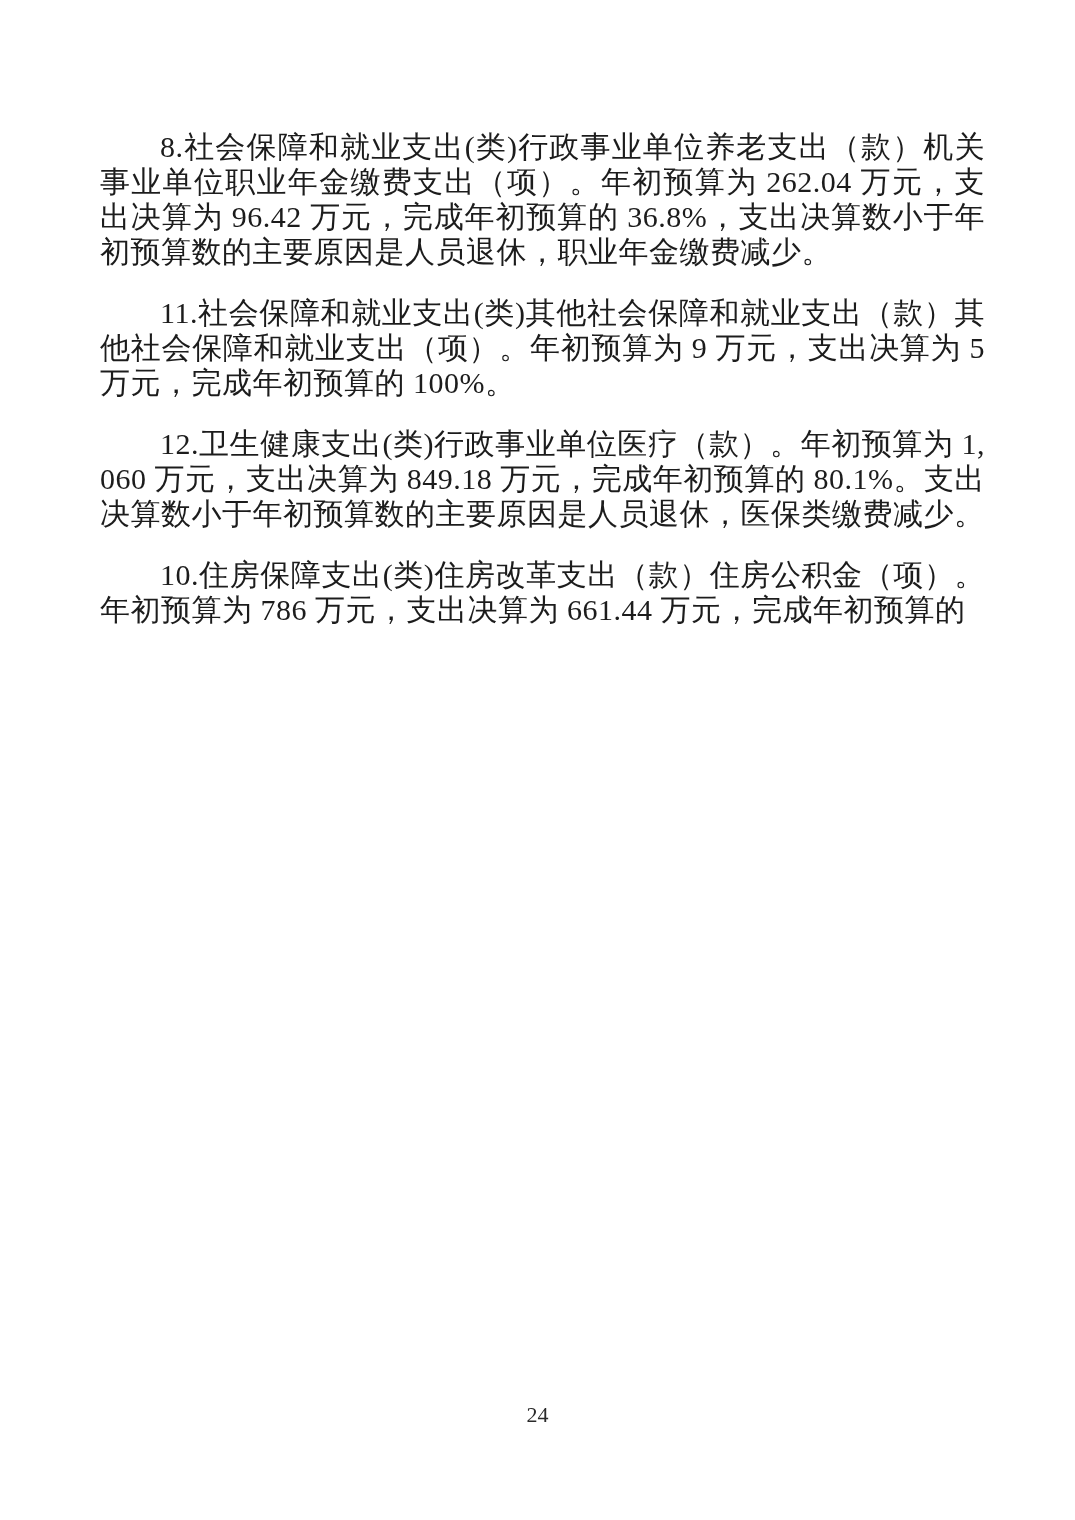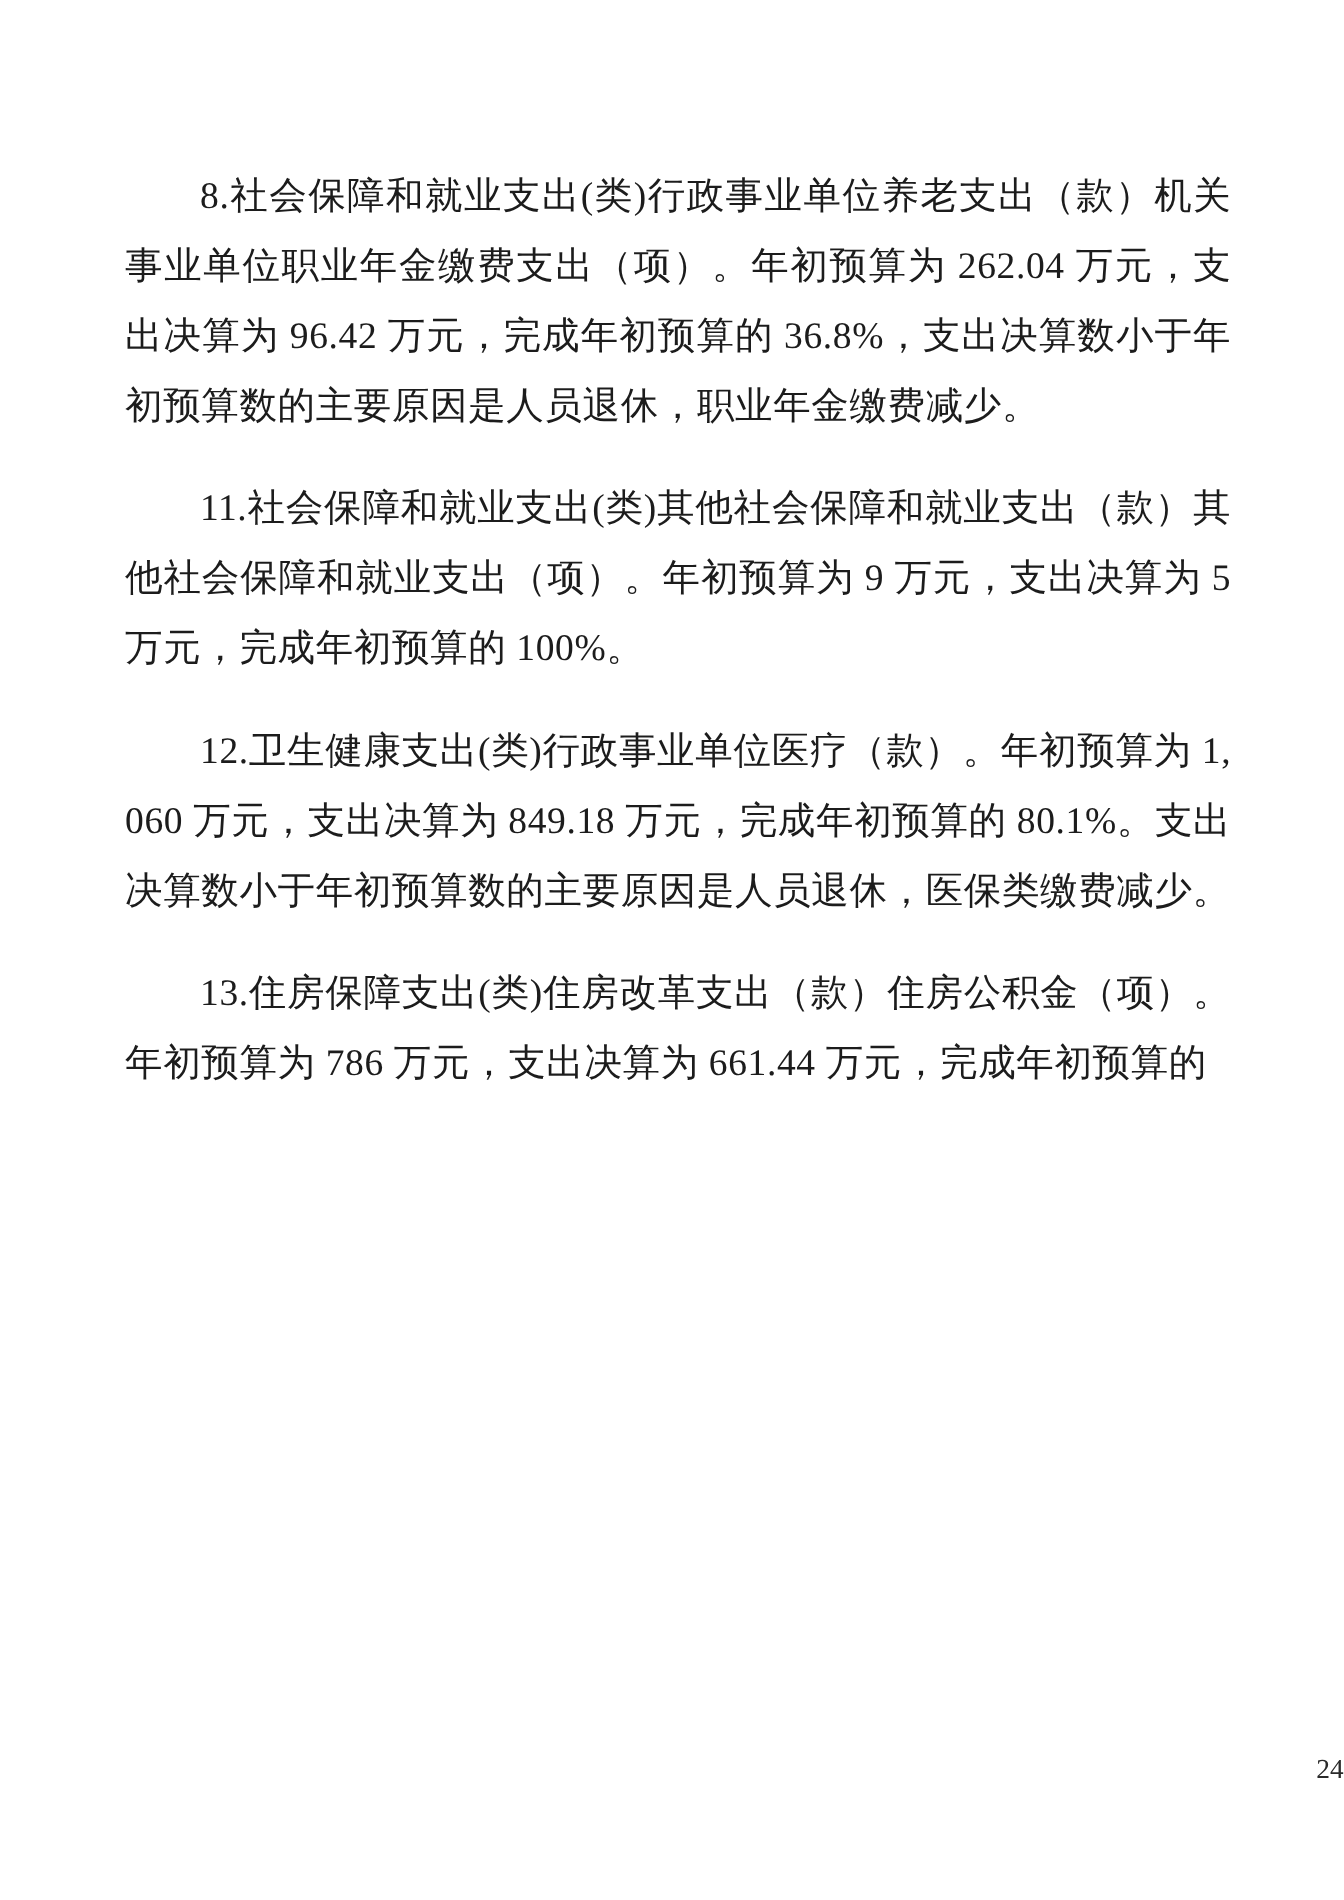--- a/index.html
+++ b/index.html
@@ -19,46 +19,46 @@
   }
   .content {
     position: absolute;
     top: 129px;
     left: 100px;
     width: 885px;
   }
   .para {
     margin: 0 0 26px 0;
     font-size: 30px;
-    line-height: 56px;
+    line-height: 35px;
     text-align: justify;
     text-justify: inter-ideograph;
     text-indent: 2em;
     letter-spacing: 0.5px;
     word-break: break-all;
   }
   .footer {
     position: absolute;
     top: 1400px;
     left: 0;
     width: 100%;
-    text-align: right;
+    text-align: center;
   }
   .page-num {
     font-size: 22px;
     line-height: 30px;
     color: #2a2a2a;
   }
 </style>
 </head>
 <body>
 
 <div class="page">
   <main class="content">
     <p class="para">8.社会保障和就业支出(类)行政事业单位养老支出（款）机关事业单位职业年金缴费支出（项）。年初预算为 262.04 万元，支出决算为 96.42 万元，完成年初预算的 36.8%，支出决算数小于年初预算数的主要原因是人员退休，职业年金缴费减少。</p>
     <p class="para">11.社会保障和就业支出(类)其他社会保障和就业支出（款）其他社会保障和就业支出（项）。年初预算为 9 万元，支出决算为 5 万元，完成年初预算的 100%。</p>
     <p class="para">12.卫生健康支出(类)行政事业单位医疗（款）。年初预算为 1,060 万元，支出决算为 849.18 万元，完成年初预算的 80.1%。支出决算数小于年初预算数的主要原因是人员退休，医保类缴费减少。</p>
-    <p class="para">13.住房保障支出(类)住房改革支出（款）住房公积金（项）。年初预算为 786 万元，支出决算为 661.44 万元，完成年初预算的</p>
+    <p class="para">10.住房保障支出(类)住房改革支出（款）住房公积金（项）。年初预算为 786 万元，支出决算为 661.44 万元，完成年初预算的</p>
   </main>
   <footer class="footer">
     <span class="page-num">24</span>
   </footer>
 </div>
 
 </body></html>

